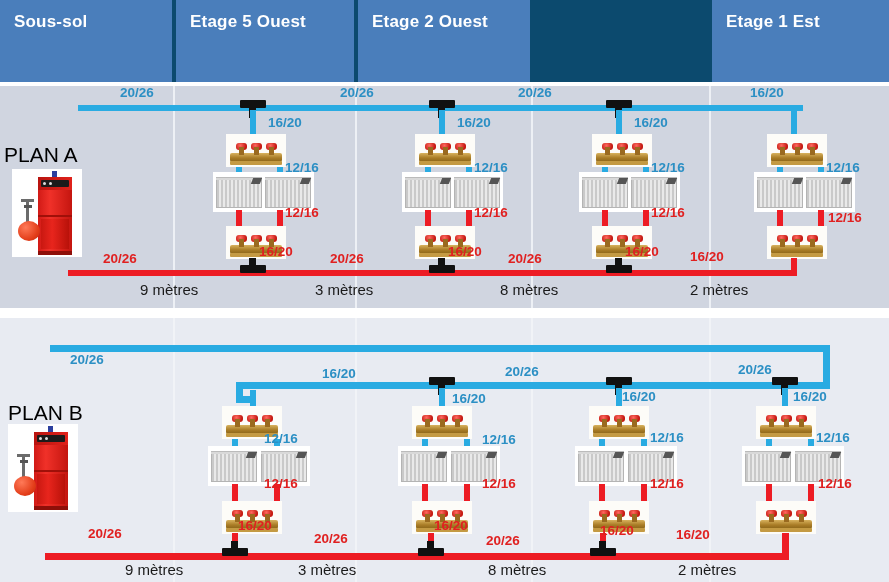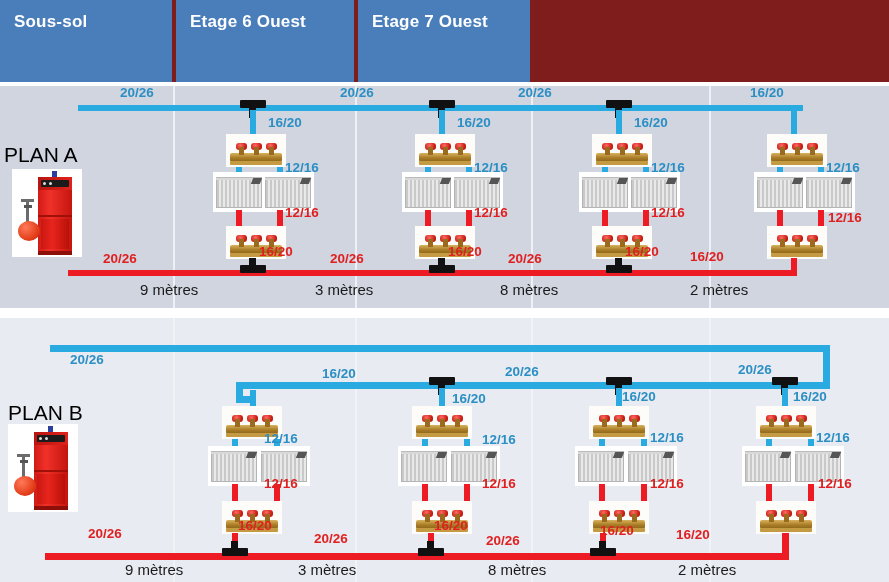--- a/index.html
+++ b/index.html
@@ -7,22 +7,22 @@
     width:889px;height:582px;
     background:#d0d5e0;
     font-family:"Liberation Sans",sans-serif;
     overflow:hidden;
     position:relative;
   }
   #root{position:relative;width:889px;height:582px;}
 
   
   .header{
-    position:absolute;left:0;top:0;width:889px;height:82px;
-    background:#7f1d1d;
+    position:absolute;left:0;top:0;width:751px;height:82px;
+    background:#0c4a6e;
   }
   .hcell{
     position:absolute;top:0;height:82px;
     background:#4a7ebb;
     color:#ffffff;
     font-weight:bold;
     font-size:17px;
     box-sizing:border-box;
     padding:12px 0 0 14px;
     letter-spacing:.2px;
@@ -145,22 +145,23 @@
   .bl-stand3{position:absolute;left:12px;top:36px;width:8px;height:3px;background:#555;}
   .bl-foot{position:absolute;left:26px;top:82px;width:34px;height:4px;background:#8e0f09;}
 </style>
 </head>
 <body>
 
 <div id="root">
 
   <div class="header">
     <div class="hcell" style="left:0px;width:172px">Sous-sol</div>
-    <div class="hcell" style="left:176px;width:178px">Etage 6 Ouest</div>
-    <div class="hcell" style="left:358px;width:172px">Etage 7 Ouest</div>
+    <div class="hcell" style="left:176px;width:178px">Etage 5 Ouest</div>
+    <div class="hcell" style="left:358px;width:172px">Etage 2 Ouest</div>
+    <div class="hcell" style="left:712px;width:177px">Etage 1 Est</div>
   </div>
   <div class="gapband"></div>
 
   <div class="plan" id="planA">
 
     <div class="colsep" style="left:173px"></div>
     <div class="colsep" style="left:355px"></div>
     <div class="colsep" style="left:531px"></div>
     <div class="colsep" style="left:709px"></div>
 

